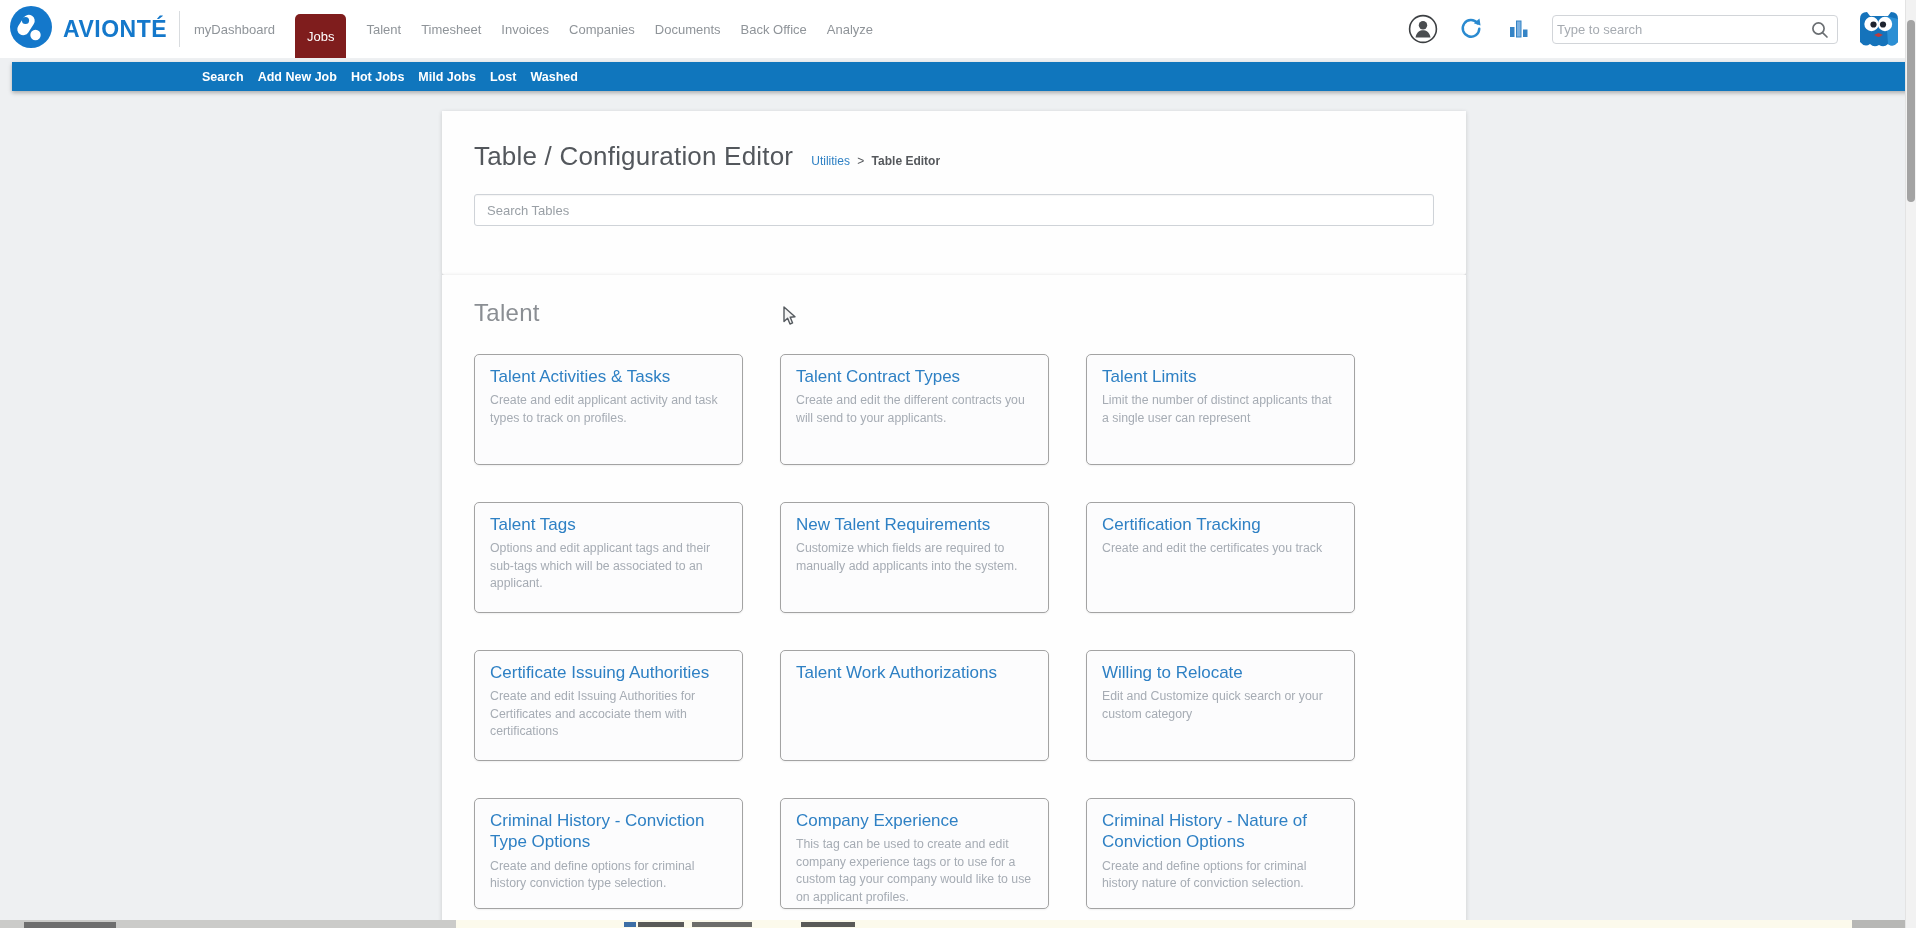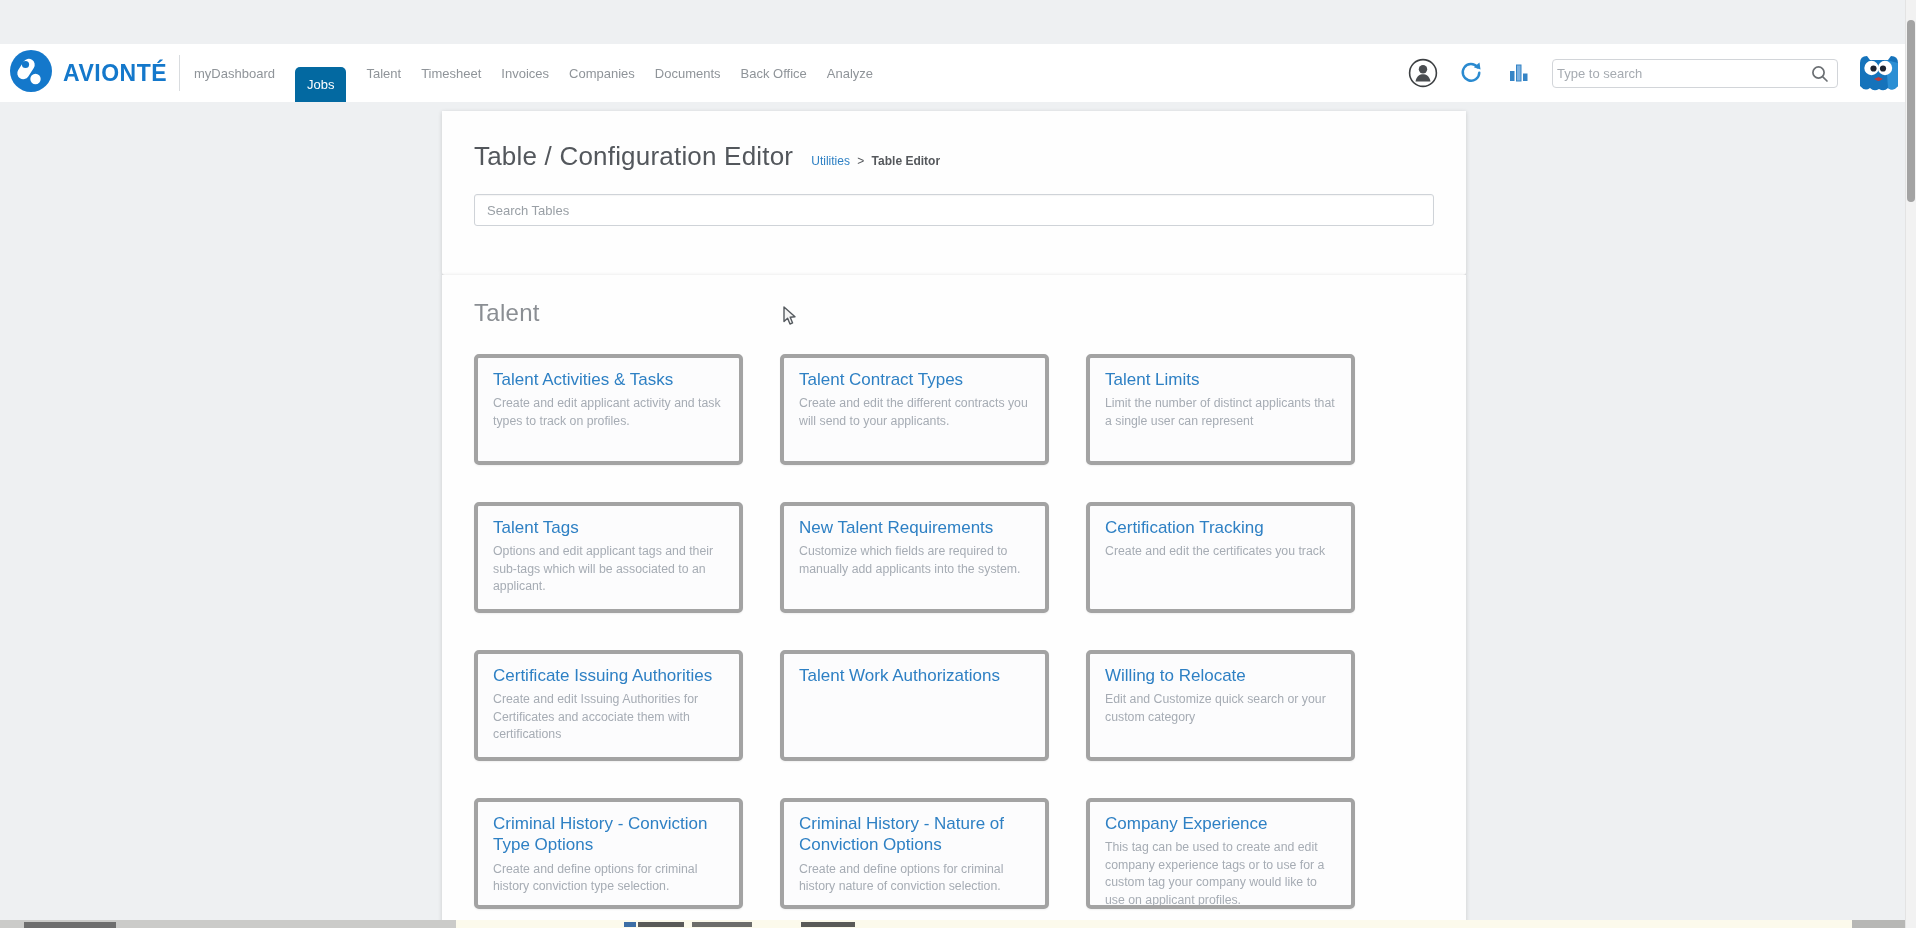--- a/index.html
+++ b/index.html
@@ -2,28 +2,28 @@
 <html><head>
 <meta charset="utf-8">
 <style>
   * { margin:0; padding:0; box-sizing:border-box; }
   html,body { width:1916px; height:928px; }
   body { font-family:"Liberation Sans", sans-serif; background:#eef0f2; position:relative;
          width:1916px; height:928px; overflow:hidden; }
 
   
   .topbar { position:absolute; left:0; top:0; width:1916px; height:58px; background:#ffffff;
-            display:flex; align-items:center; z-index:5;margin-top:44px; }
+            display:flex; align-items:center; z-index:5; }
   .brand { display:flex; align-items:center; padding-left:9px; }
   .brand-text { font-size:23px; font-weight:800; letter-spacing:.5px; color:#1478cb; margin-left:10px; }
   .brand-divider { width:1px; height:36px; background:#d9dcdf; margin:0 14px 0 12px; }
   .mainnav { display:flex; align-items:center; height:100%; gap:20px; }
   .nav-item { font-size:13px; color:#8f9499; cursor:pointer; white-space:nowrap; }
-  .nav-item.active { background:#0369a1; color:#ffffff; border-radius:5px 5px 0 0;
-                     height:35px; display:flex; align-items:center; padding:0 12px;
+  .nav-item.active { background:#7f1d1d; color:#ffffff; border-radius:5px 5px 0 0;
+                     height:44px; display:flex; align-items:center; padding:0 12px;
                      align-self:flex-end; }
   .topbar-right { margin-left:auto; display:flex; align-items:center; gap:18px; padding-right:14px; }
   .icon-btn { width:30px; height:30px; display:flex; align-items:center; justify-content:center; cursor:pointer; }
   .global-search { position:relative; }
   .global-search input { width:286px; height:29px; border:1px solid #d2d5d9; border-radius:4px;
             padding:0 34px 0 4px; font-size:13px; color:#555; outline:none; background:#fff;
             font-family:"Liberation Sans", sans-serif; }
   .global-search input::placeholder { color:#a6abb1; }
   .global-search .mag { position:absolute; right:9px; top:6px; }
 
@@ -46,21 +46,21 @@
   .table-search { margin:22px 32px 0 32px; }
   .table-search input { width:960px; height:32px; border:1px solid #cfd3d8; border-radius:3px;
         padding:0 12px; font-size:13px; color:#a16207; outline:none; background:#fff;
         box-shadow:inset 0 1px 1px rgba(0,0,0,.04); font-family:"Liberation Sans", sans-serif; }
   .table-search input::placeholder { color:#9aa0a6; }
 
   .panel-talent { top:275px; height:700px; padding:24px 32px; }
   .section-heading { font-size:24px; font-weight:400; color:#8a8e93; letter-spacing:.3px; margin-bottom:27px; }
   .cards-grid { display:grid; grid-template-columns:repeat(3, 269px); grid-auto-rows:111px;
                 column-gap:37px; row-gap:37px; }
-  .card { background:#fcfcfd; border:4px solid #a3a3a3; border-radius:5px;
+  .card { background:#fcfcfd; border:1px solid #a3a3a3; border-radius:5px;
           box-shadow:0 1px 2px rgba(0,0,0,.06); padding:11px 15px; cursor:pointer; overflow:hidden; }
   .card-title { font-size:17px; color:#2e80c4; font-weight:500; line-height:1.25; margin-bottom:5px; }
   .card-desc { font-size:12.3px; color:#a6acb4; line-height:1.42; }
 
   
   .scrollbar-track { position:absolute; right:0; top:0; width:11px; height:928px; background:#f2f2f2;
                      border-left:1px solid #e3e3e3; z-index:9; }
   .scrollbar-thumb { position:absolute; right:1px; top:20px; width:8px; height:182px;
                      background:#a3a3a3; border-radius:4px; cursor:pointer; }
 
@@ -216,26 +216,26 @@
     <div class="card">
       <div class="card-title">Willing to Relocate</div>
       <div class="card-desc">Edit and Customize quick search or your custom category</div>
     </div>
 
     <div class="card">
       <div class="card-title">Criminal History - Conviction Type Options</div>
       <div class="card-desc">Create and define options for criminal history conviction type selection.</div>
     </div>
     <div class="card">
+      <div class="card-title">Company Experience</div>
+      <div class="card-desc">This tag can be used to create and edit company experience tags or to use for a custom tag your company would like to use on applicant profiles.</div>
+    </div>
+    <div class="card">
       <div class="card-title">Criminal History - Nature of Conviction Options</div>
       <div class="card-desc">Create and define options for criminal history nature of conviction selection.</div>
-    </div>
-    <div class="card">
-      <div class="card-title">Company Experience</div>
-      <div class="card-desc">This tag can be used to create and edit company experience tags or to use for a custom tag your company would like to use on applicant profiles.</div>
     </div>
 
   </div>
 </section>
 
 <span class="cursor">
   <svg width="15" height="20" viewBox="0 0 15 20">
     <path d="M1 1 L1 15.5 L4.6 12.2 L7 18 L9.6 16.9 L7.2 11.2 L12 10.8 Z" fill="#f4f4f4" stroke="#555a5f" stroke-width="1.4" stroke-linejoin="round"></path>
   </svg>
 </span>

